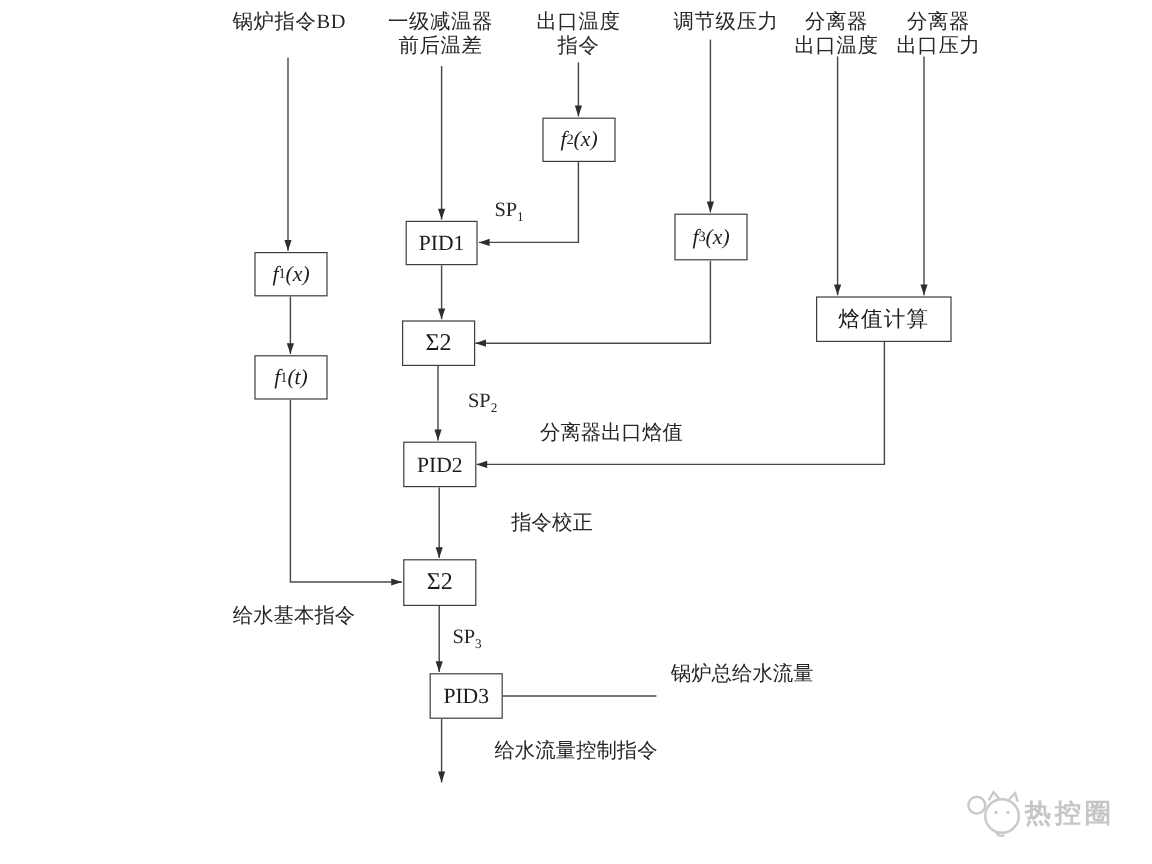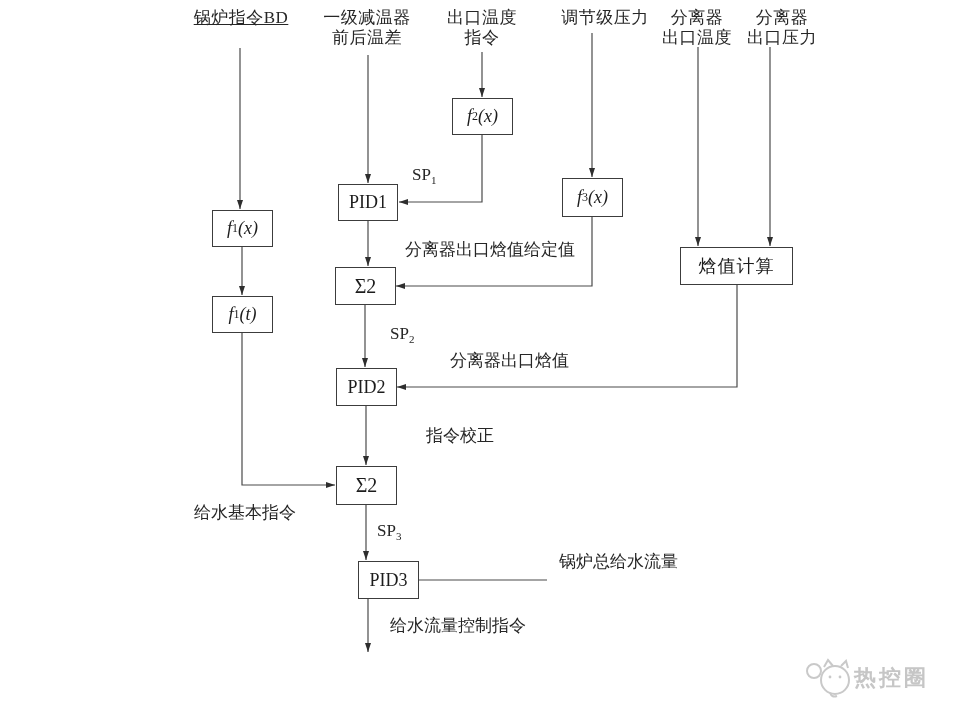--- a/index.html
+++ b/index.html
@@ -86,21 +86,21 @@
       <path d="M698 47 L698 246" marker-end="url(#arr)"></path>
       <path d="M770 47 L770 246" marker-end="url(#arr)"></path>
       <path d="M737 285 L737 387 L397 387" marker-end="url(#arr)"></path>
       <path d="M366 406 L366 465" marker-end="url(#arr)"></path>
       <path d="M366 505 L366 560" marker-end="url(#arr)"></path>
       <path d="M547 580 L399 580" marker-end="url(#arr)"></path>
       <path d="M368 599 L368 652" marker-end="url(#arr)"></path>
     </g>
   </svg>
 
-  <div class="lbl src" style="left:181px; top:8px; width:120px;text-decoration:underline;">
+  <div class="lbl src" style="left:181px; top:8px; width:120px;">
     <div>锅炉指令BD</div>
   </div>
   <div class="lbl src" style="left:307px; top:8px; width:120px;">
     <div>一级减温器</div>
     <div>前后温差</div>
   </div>
   <div class="lbl src" style="left:422px; top:8px; width:120px;">
     <div>出口温度</div>
     <div>指令</div>
   </div>
@@ -151,42 +151,39 @@
   <div class="box" style="left:358px; top:561px; width:61px; height:38px;">
     <span>PID3</span>
   </div>
   <div class="box" style="left:680px; top:247px; width:113px; height:38px; letter-spacing:1px;justify-content:center;">
     <span>焓值计算</span>
   </div>
 
   <div class="lbl sp" style="left:412px; top:166px;">
     <span>SP</span><sub>1</sub>
   </div>
-  <div class="lbl" style="left:405px; top:241px;">
-    <span>分离器出口焓值给定值</span>
-  </div>
   <div class="lbl sp" style="left:362px; top:325px;margin-left:28px;">
     <span>SP</span><sub>2</sub>
   </div>
   <div class="lbl" style="left:450px; top:352px;">
     <span>分离器出口焓值</span>
   </div>
   <div class="lbl" style="left:426px; top:427px;">
     <span>指令校正</span>
   </div>
   <div class="lbl" style="left:194px; top:504px;">
     <span>给水基本指令</span>
   </div>
   <div class="lbl sp" style="left:377px; top:522px;">
     <span>SP</span><sub>3</sub>
   </div>
   <div class="lbl" style="left:559px; top:553px;">
     <span>锅炉总给水流量</span>
   </div>
-  <div class="lbl" style="left:390px; top:617px;font-family:Liberation Serif, serif;">
+  <div class="lbl" style="left:412px; top:617px;font-family:Liberation Serif, serif;">
     <span>给水流量控制指令</span>
   </div>
 
 
   <div class="watermark">
     <svg width="52" height="46" viewBox="0 0 52 46">
       <g fill="none" stroke="#c9c9c9" stroke-width="2">
         <circle cx="12" cy="16" r="7"></circle>
         <path d="M22 12 L26 5 L31 11"></path>
         <path d="M39 11 L44 6 L46 13"></path>

